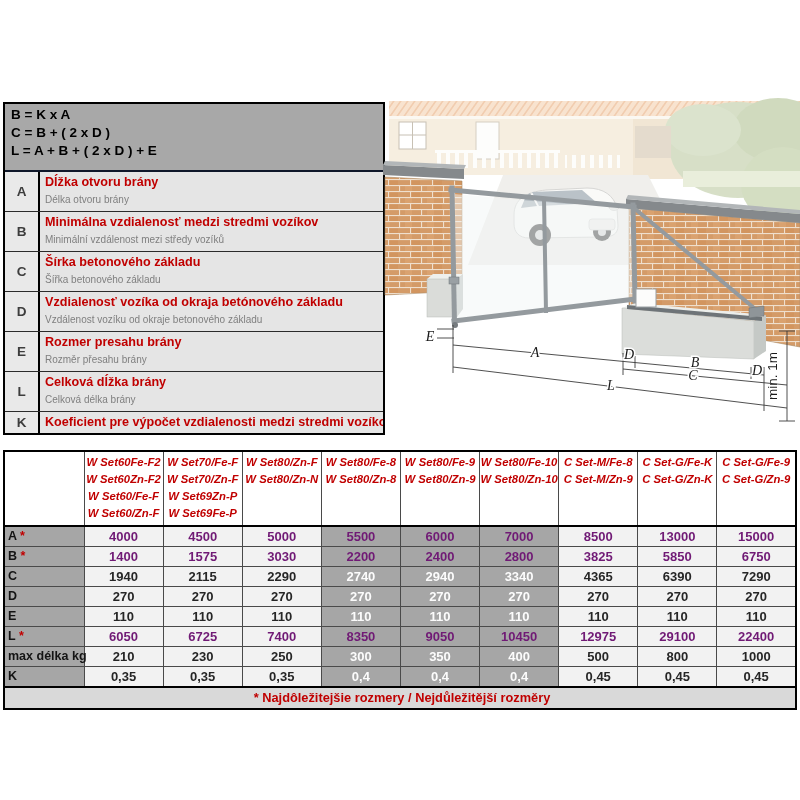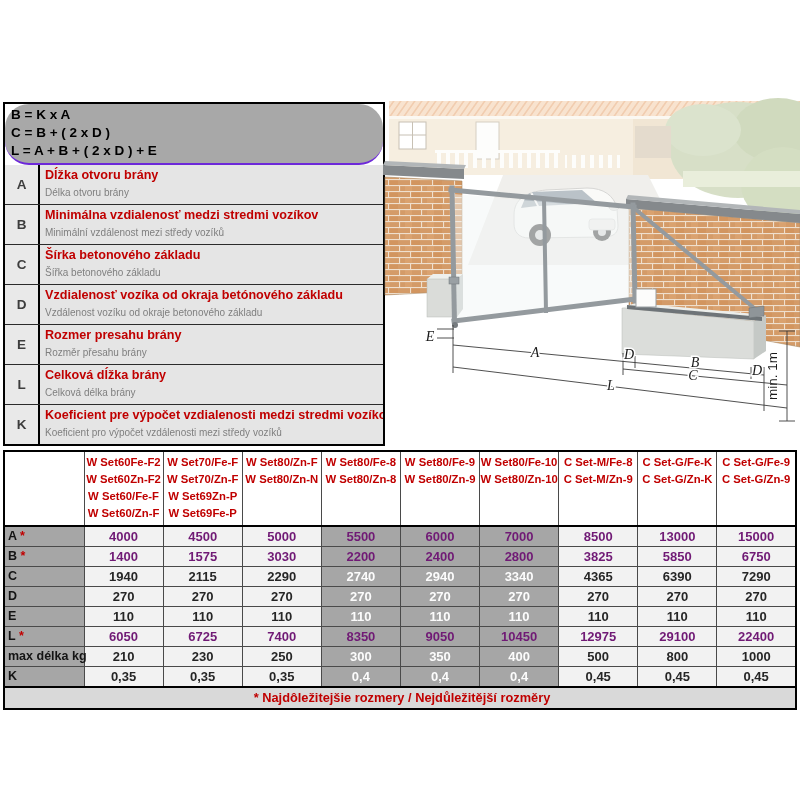--- a/index.html
+++ b/index.html
@@ -2,21 +2,21 @@
 <html><head>
 <meta charset="utf-8">
 <style>
   html,body{margin:0;padding:0;background:#fff;}
   .page{position:relative;width:800px;height:800px;background:#fff;overflow:hidden;
         font-family:"Liberation Sans",sans-serif;}
 
   
   .legend{position:absolute;left:3px;top:102px;width:382px;border:2px solid #000;
           box-sizing:border-box;background:#fff;}
-  .formulas{background:#a8a8a8;border-bottom:2px solid #6d28d9;padding:2px 0 3px 6px;border-radius:24px;}
+  .formulas{background:#a8a8a8;border-bottom:2px solid #0f172a;padding:2px 0 10px 6px;}
   .formula{font-weight:700;font-size:13.5px;line-height:18px;color:#000;white-space:nowrap;}
   .lrow{display:flex;border-bottom:1px solid #2b2b2b;}
   .lrow:last-child{border-bottom:none;}
   .lletter{flex:0 0 33px;background:#e9e9e9;border-right:2px solid #000;display:flex;
            align-items:center;justify-content:center;font-weight:700;font-size:13.5px;color:#3d3d3d;}
   .ldesc{flex:1;background:#e5e5e5;padding:1px 0 2px 5px;min-width:0;overflow:hidden;}
   .sk{color:#c00000;font-weight:700;font-size:12.6px;line-height:18px;white-space:nowrap;}
   .cz{color:#7f7f7f;font-weight:400;font-size:10px;line-height:18px;white-space:nowrap;}
 
   
@@ -27,21 +27,21 @@
   .dimlabel{font-family:"Liberation Serif",serif;font-style:italic;font-size:14px;fill:#1a1a1a;
             paint-order:stroke;stroke:#ffffff;stroke-width:3px;text-anchor:middle;}
   .minlabel{font-family:"Liberation Sans",sans-serif;font-size:13.5px;fill:#1a1a1a;text-anchor:middle;}
 
   
   .spec{position:absolute;left:3px;top:450px;width:794px;}
   table{width:100%;border-collapse:collapse;table-layout:fixed;border:2px solid #000;}
   col.labelcol{width:80px;}
   th,td{border:1px solid #4a4a4a;box-sizing:border-box;}
   thead th{background:#fff;vertical-align:top;padding:2px 0 3px;font-size:11.3px;line-height:17px;
-           color:#c00000;font-weight:700;border-bottom:2px solid #000;height:73px;}
+           color:#c00000;font-weight:700;border-bottom:2px solid #000;height:73px;font-style:italic;}
   thead th.corner{background:#fff;}
   tbody th{background:#a6a6a6;text-align:left;font-size:12.5px;color:#141414;font-weight:700;
            padding:0 0 0 3px;height:19px;line-height:19px;white-space:nowrap;}
   tbody td{background:#f2f2f2;text-align:center;font-size:13px;font-weight:700;color:#262626;
            height:19px;line-height:19px;padding:0;}
   tbody td.shaded{background:#a6a6a6;color:#fcfcfc;}
   tbody tr.red td{color:#701a75;}
   .star{color:#c00000;}
   tfoot td{background:#d9d9d9;color:#c00000;font-weight:700;font-size:12.8px;text-align:center;
            padding:2px 0 3px 4px;border-top:2px solid #000;}
@@ -97,21 +97,20 @@
           <div class="lletter">L</div>
           <div class="ldesc">
             <div class="sk">Celková dĺžka brány</div>
             <div class="cz">Celková délka brány</div>
           </div>
         </div>
         <div class="lrow">
           <div class="lletter">K</div>
           <div class="ldesc">
             <div class="sk">Koeficient pre výpočet vzdialenosti medzi stredmi vozíkov</div>
-            <div class="cz">Koeficient pro výpočet vzdálenosti mezi středy vozíků</div>
           </div>
         </div>
       </div>
   </div>
 
   <svg class="illu" width="417" height="345" viewBox="0 0 417 345">
     <defs>
       <pattern id="brick" width="22" height="12" patternUnits="userSpaceOnUse">
         <rect width="22" height="12" fill="#d49b68"></rect>
         <rect x="6" y="1" width="9" height="5" fill="#cf9055" opacity="0.5"></rect>

